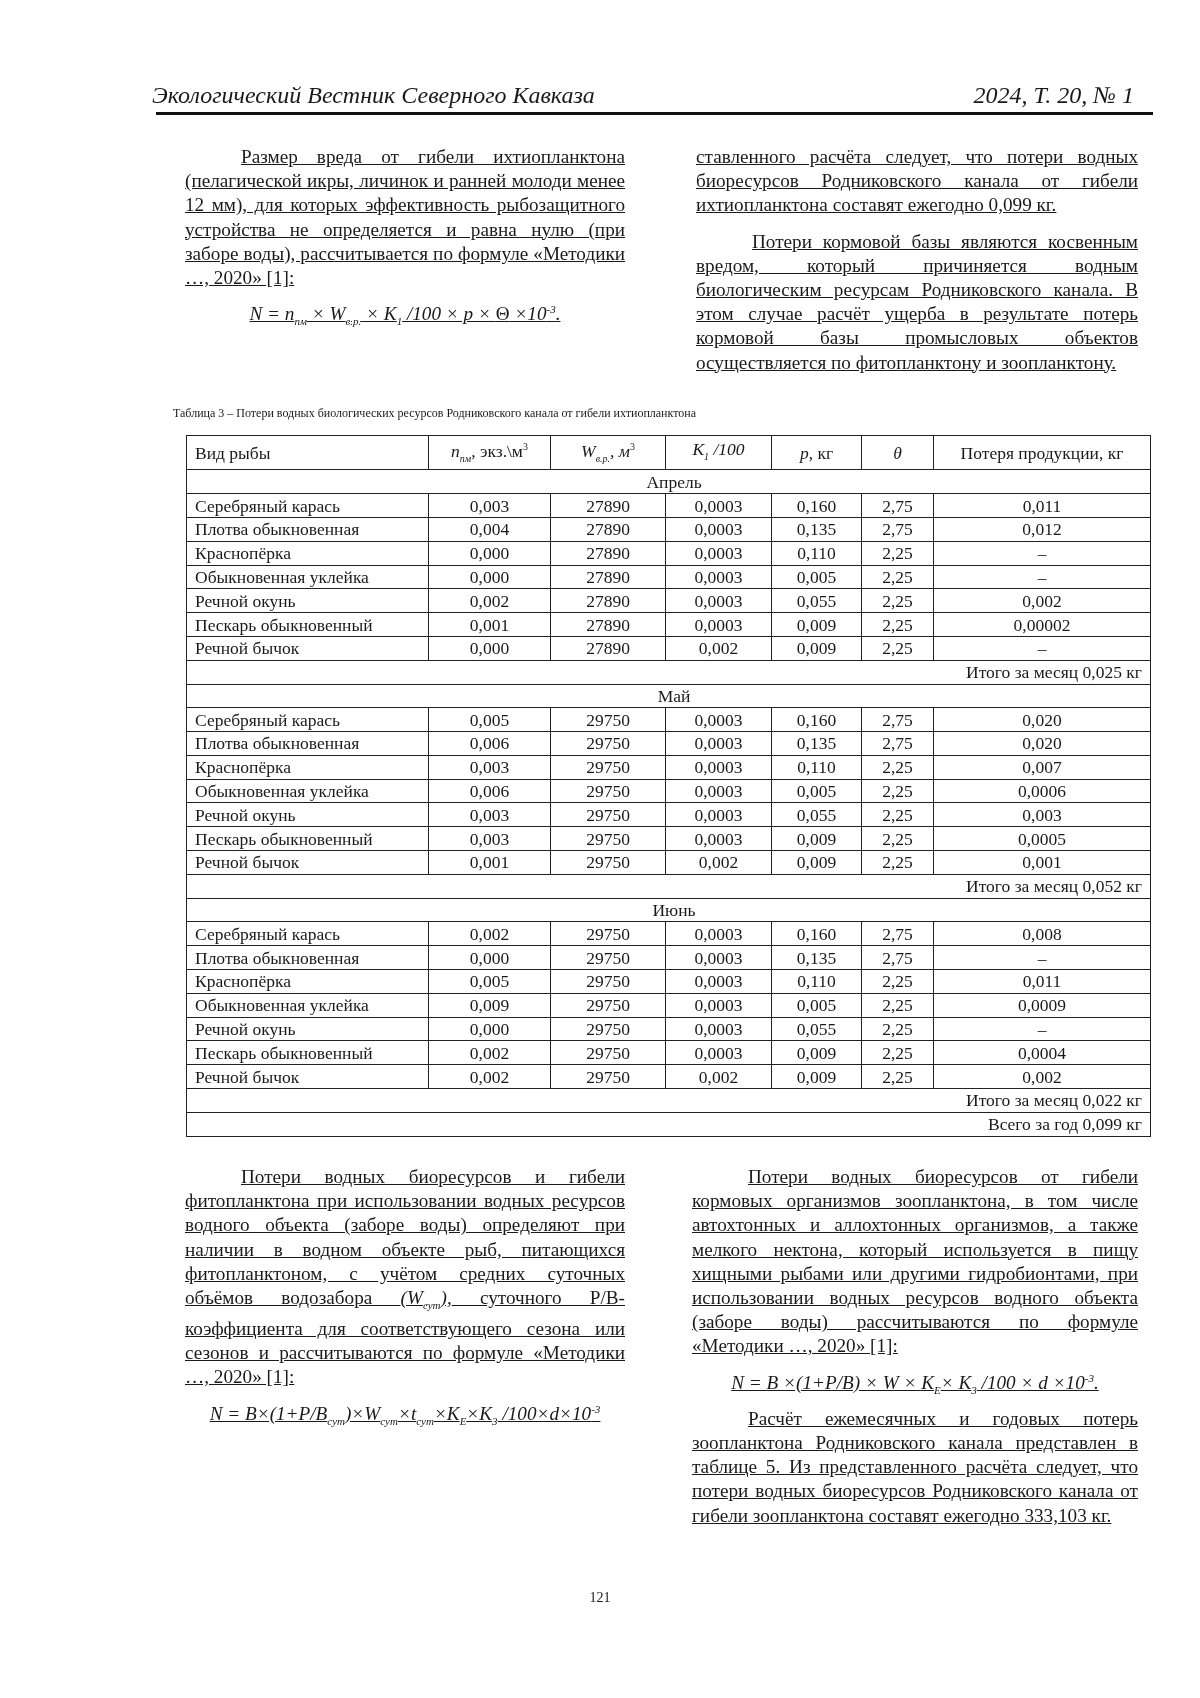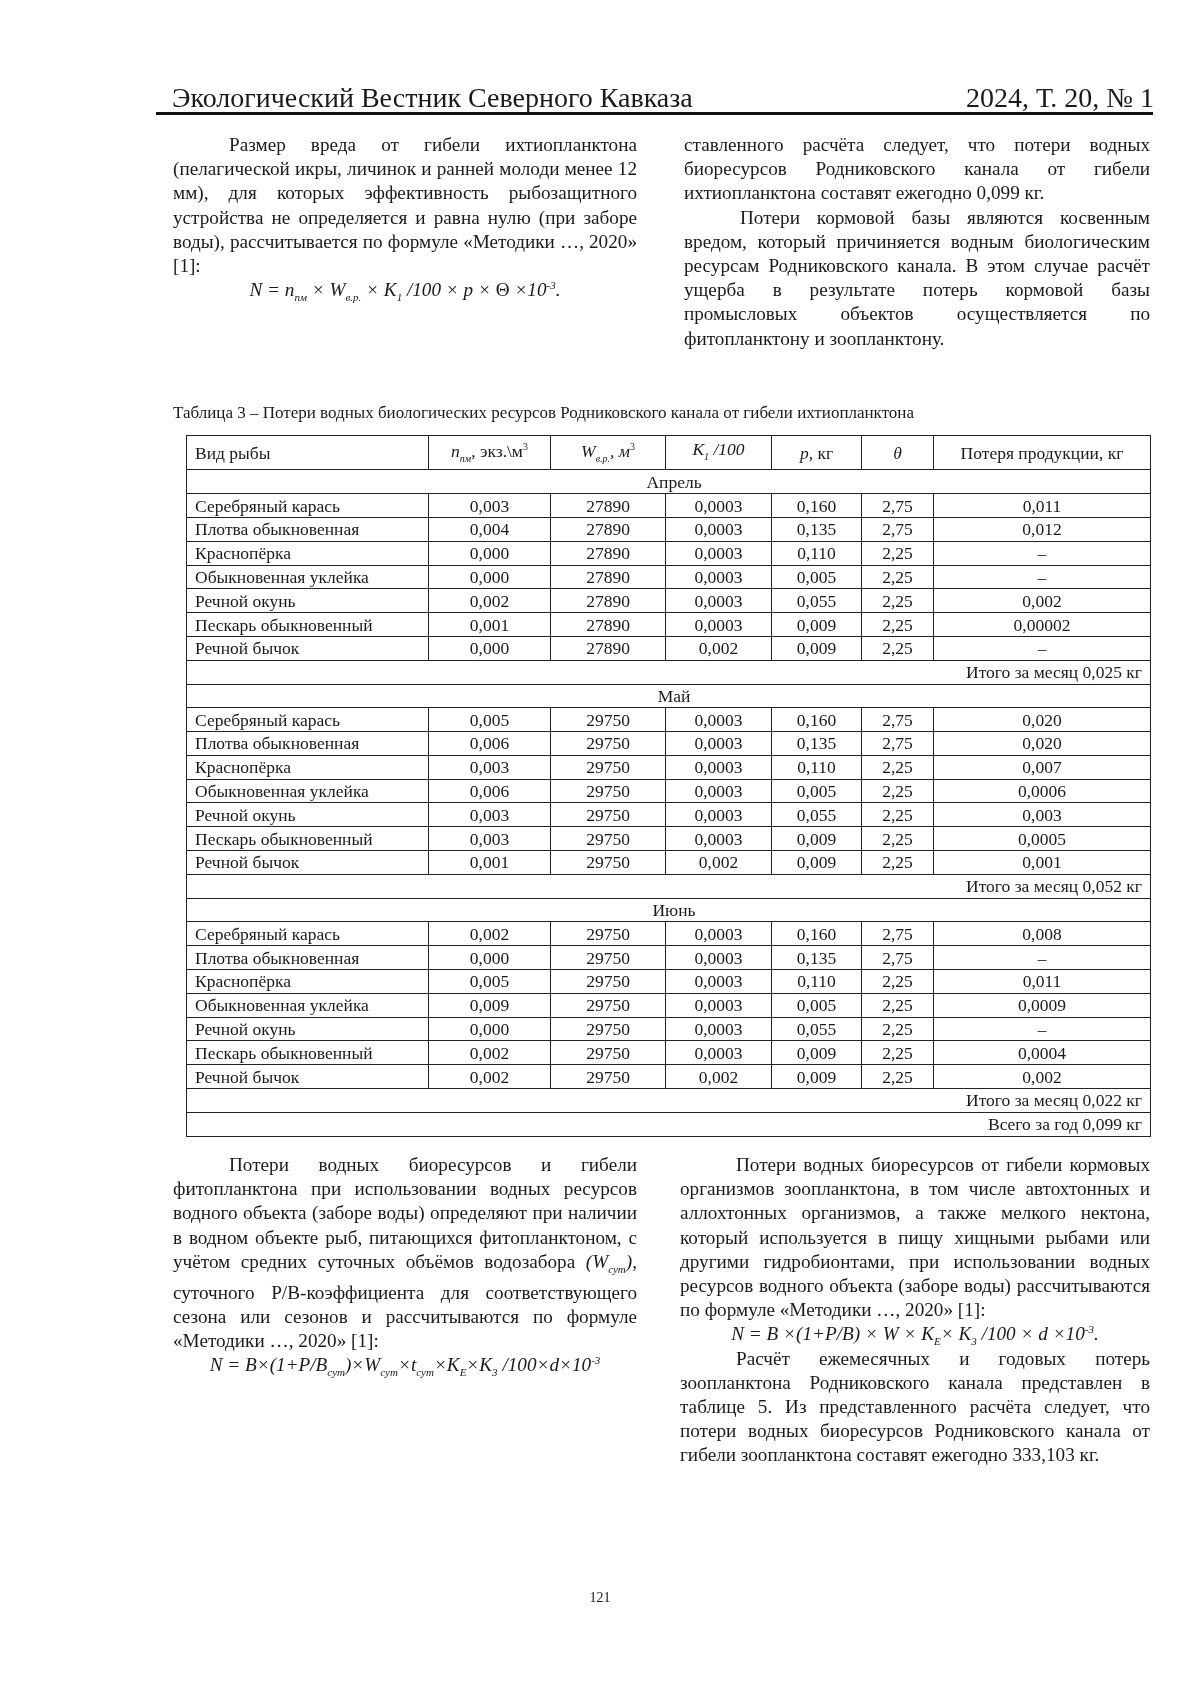--- a/index.html
+++ b/index.html
@@ -1,44 +1,44 @@
 <!DOCTYPE html>
 <html><head>
 <meta charset="utf-8">
 <style>
   html, body { margin: 0; padding: 0; background: #ffffff; }
   body {
     width: 1200px; height: 1698px; position: relative; overflow: hidden;
     font-family: "Liberation Serif", serif; color: #1a1a1a;
   }
   .header {
-    position: absolute; left: 172px; top: 82px; width: 996px; height: 24px;
-    font-size: 28px;
+    position: absolute; left: 152px; top: 82px; width: 996px; height: 24px;
+    font-style: italic; font-size: 24px;
   }
   .header .left { position: absolute; left: 0; top: 0; }
   .header .right { position: absolute; right: 14px; top: 0; }
   .header-rule {
     position: absolute; left: 156px; top: 112px; width: 997px; height: 3px; background: #111;
   }
   .col {
     position: absolute; font-size: 19.2px; line-height: 24.2px; text-align: justify;
   }
-  .col p { margin: 0; text-indent: 56px; }
+  .col p { margin: 12px; text-indent: 56px; text-decoration: underline; }
   .col p.noindent { text-indent: 0; }
   .formula {
     font-style: italic; text-align: center; text-indent: 0 !important; margin: 2px 0 0 0;
   }
   .formula sub, .formula sup { font-size: 11px; line-height: 0; }
   .col-tl { left: 173px; top: 133px; width: 464px; }
   .col-tr { left: 684px; top: 133px; width: 466px; }
   .col-bl { left: 173px; top: 1153px; width: 464px; }
   .col-br { left: 680px; top: 1153px; width: 470px; }
 
   .caption {
-    position: absolute; left: 173px; top: 402px; font-size: 17px; line-height: 22px;
+    position: absolute; left: 173px; top: 402px; font-size: 12px; line-height: 22px;
   }
   table.data {
     position: absolute; left: 186px; top: 435px; width: 964px;
     border-collapse: collapse; font-size: 17.5px; table-layout: fixed;
   }
   table.data td, table.data th {
     border: 1.3px solid #222; padding: 0 8px; height: 22.8px; line-height: 22px;
     font-weight: normal; white-space: nowrap; overflow: hidden;
   }
   table.data th { text-align: center; }

